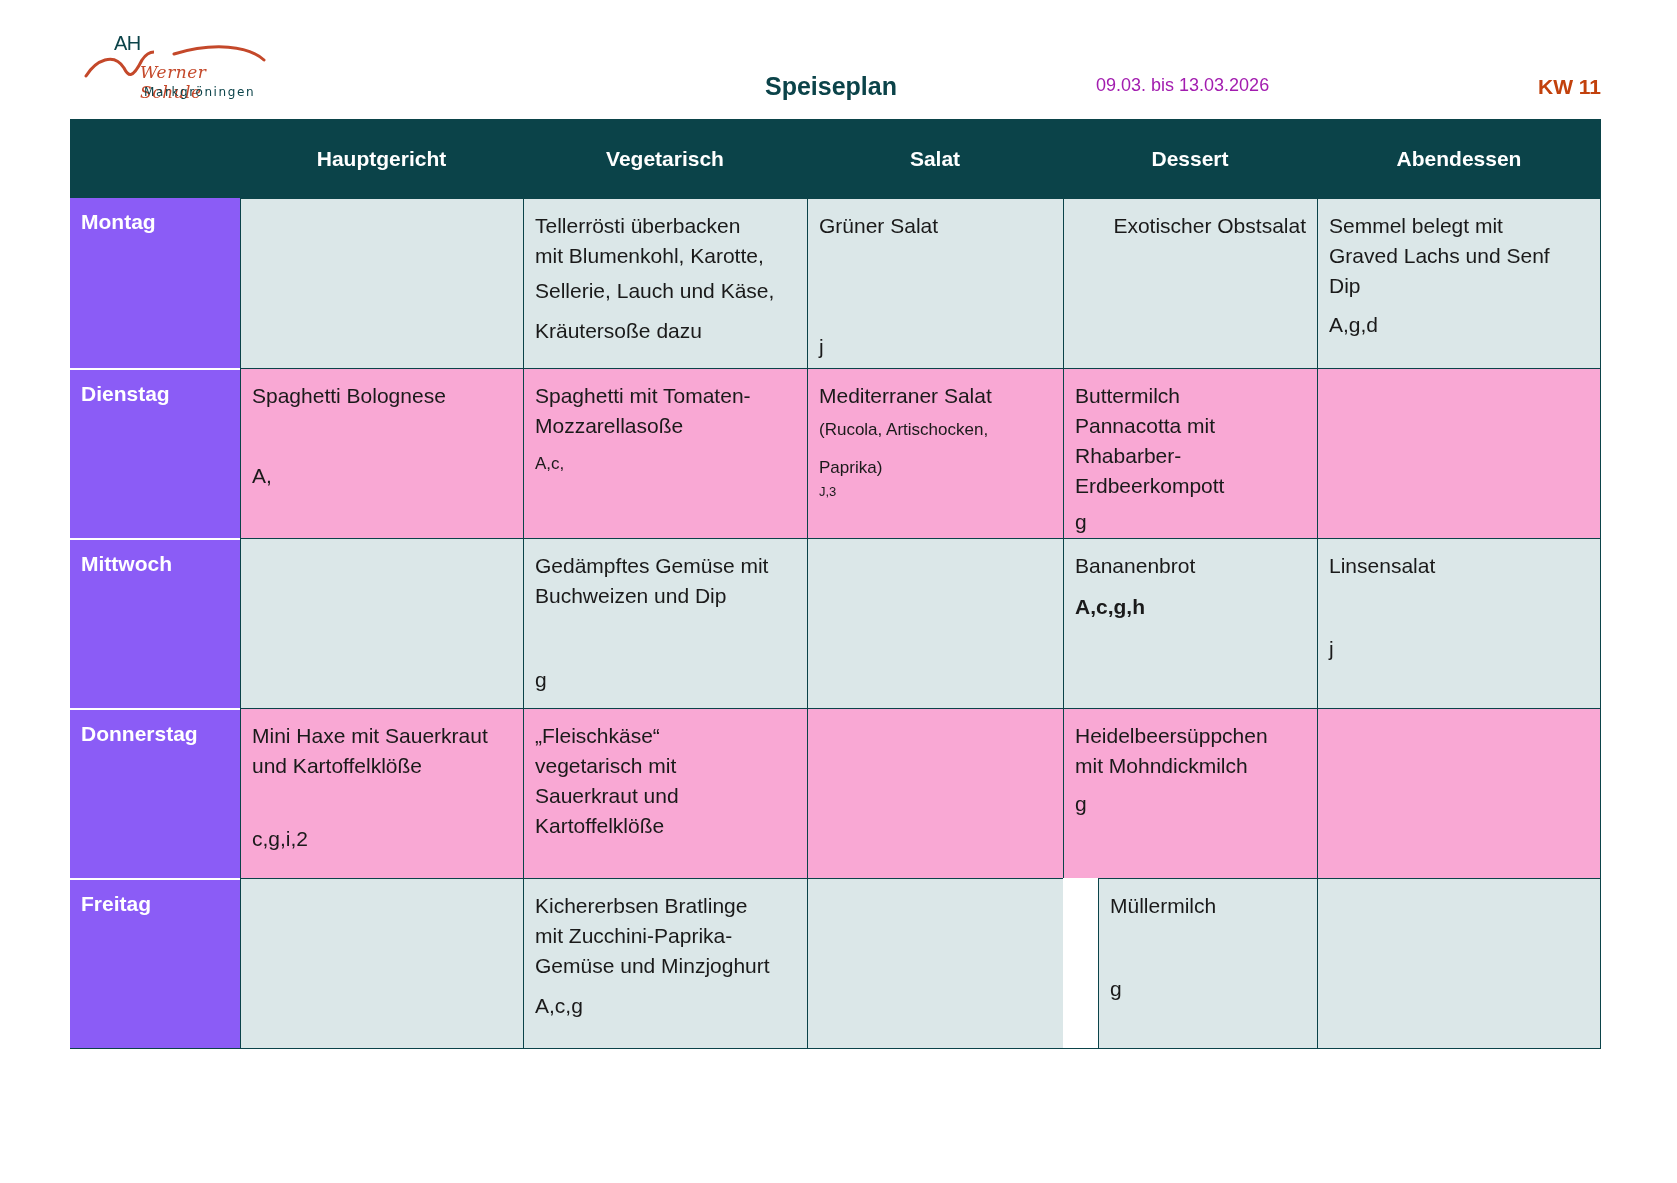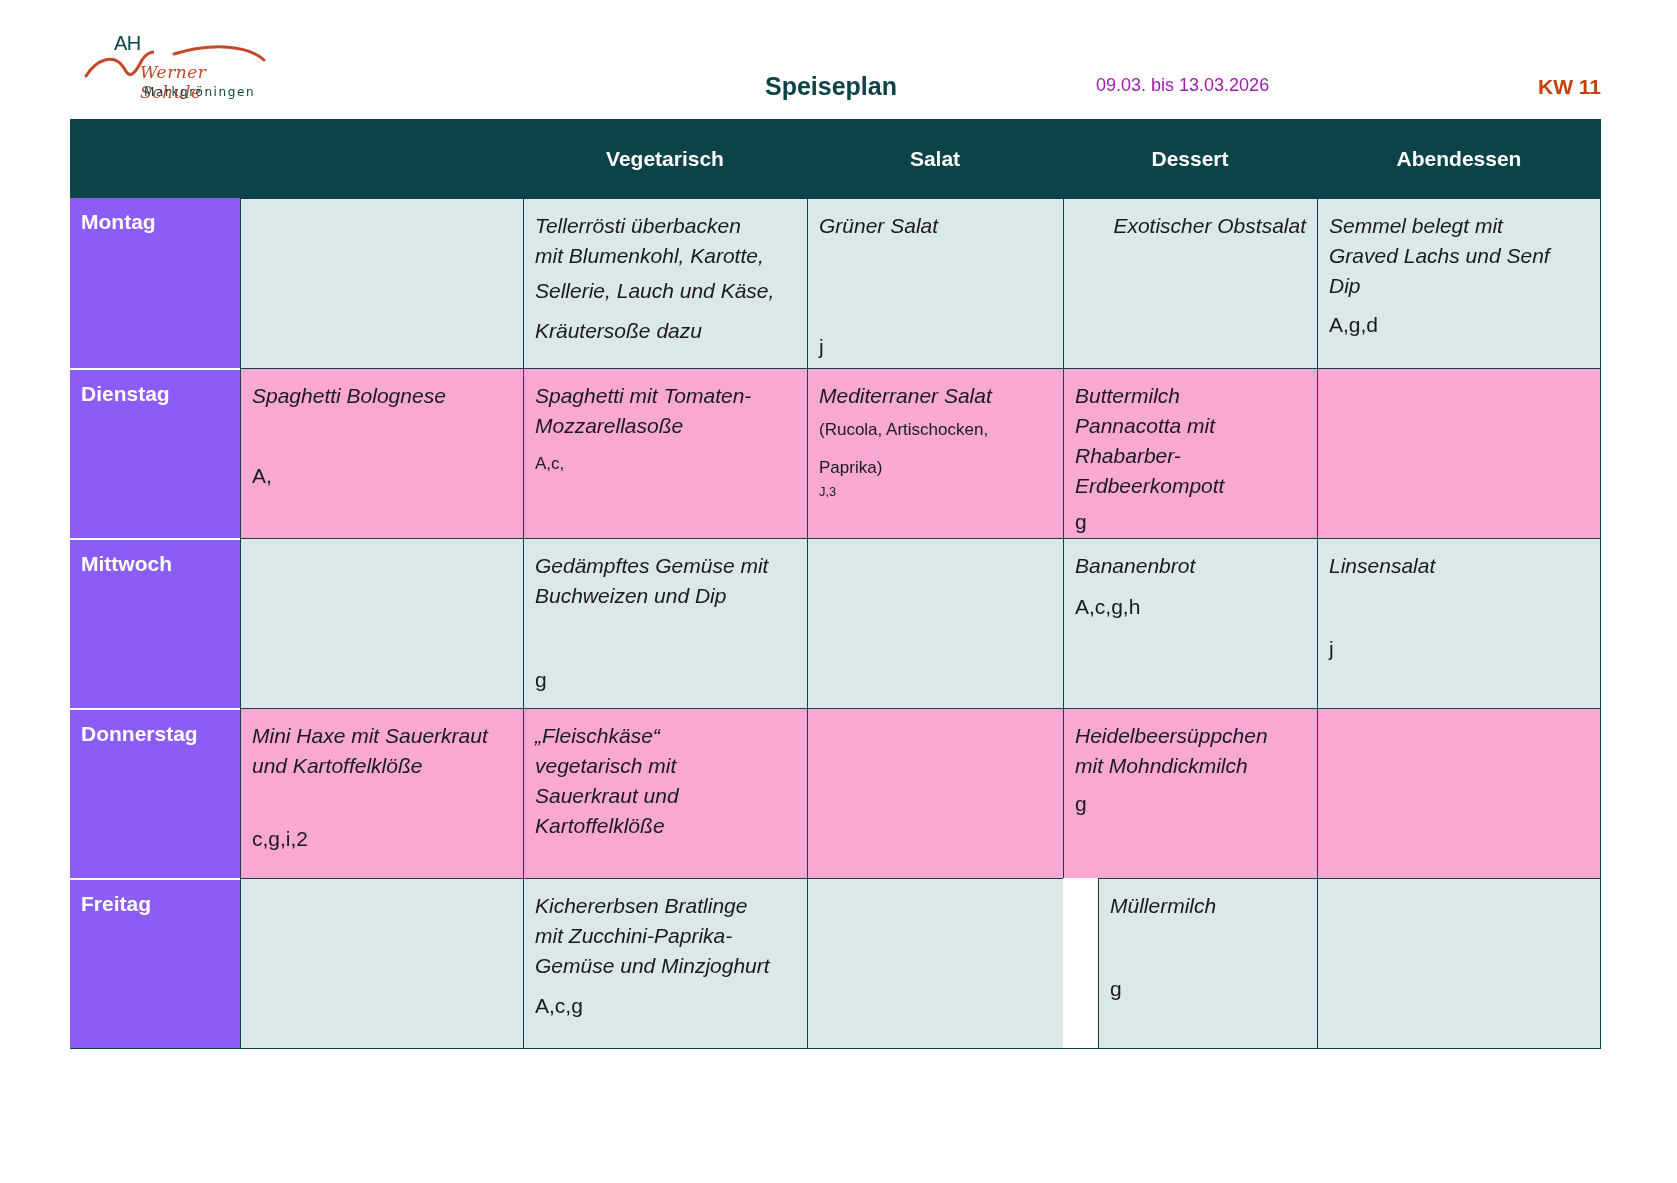--- a/index.html
+++ b/index.html
@@ -21,21 +21,21 @@
   .row { position:absolute; left:0; width:1531px; height:170px; }
   .day { position:absolute; left:0; top:0; width:170px; height:170px; background:#8b5cf6; color:#fff;
          font-weight:bold; font-size:21px; box-sizing:border-box; padding:12px 11px;
          border-top:2px solid #ffffff; }
   .row:first-of-type .day { border-top:none; }
   .cell { position:absolute; top:0; height:170px; box-sizing:border-box; padding:12px 11px;
           border-left:1px solid #0b4349; border-top:1px solid #0b4349; font-size:21px; line-height:30px;
           color:#1a1a1a; }
   .row.shade .cell { background:#dbe7e8; }
   .row.plain .cell { background:#f9a8d4; }
-  .cell .dish { white-space:pre-line; display:block;font-style:italic; }
+  .cell .dish { white-space:pre-line; display:block; }
   .cell .allergen { display:block; position:absolute; left:11px; }
   .cell .note { display:block; font-size:17px; line-height:38px; white-space:pre-line; }
   .lastcol { border-right:1px solid #0b4349; }
   .bottomline { position:absolute; left:0; top:929px; width:1531px; height:1px; background:#0b4349; }
 </style>
 </head>
 <body>
 
 <div class="logo">
   <span class="ah">AH</span>
@@ -49,20 +49,21 @@
   <span class="mg">Markgröningen</span>
 </div>
 
 <div class="title">Speiseplan</div>
 <div class="daterange">09.03. bis 13.03.2026</div>
 <div class="kw">KW 11</div>
 
 <div class="table">
   <div class="hdr">
     <div class="hcell" style="left:0;width:170px;"></div>
+    <div class="hcell" style="left:170px;width:283px;">Hauptgericht</div>
     <div class="hcell" style="left:453px;width:284px;">Vegetarisch</div>
     <div class="hcell" style="left:737px;width:256px;">Salat</div>
     <div class="hcell" style="left:993px;width:254px;">Dessert</div>
     <div class="hcell" style="left:1247px;width:284px;">Abendessen</div>
   </div>
 
   <div class="row shade" style="top:79px;">
     <div class="day" style="border-top:none;">Montag</div>
     <div class="cell" style="left:170px;width:283px;"></div>
     <div class="cell" style="left:453px;width:284px;">
@@ -117,21 +118,21 @@
     <div class="day">Mittwoch</div>
     <div class="cell" style="left:170px;width:283px;"></div>
     <div class="cell" style="left:453px;width:284px;">
       <span class="dish">Gedämpftes Gemüse mit
 Buchweizen und Dip</span>
       <span class="allergen" style="top:126px;">g</span>
     </div>
     <div class="cell" style="left:737px;width:256px;"></div>
     <div class="cell" style="left:993px;width:254px;">
       <span class="dish">Bananenbrot</span>
-      <span class="allergen" style="top:53px;">A,c,g,h</span>
+      <span class="allergen" style="top:53px;font-weight:bold;">A,c,g,h</span>
     </div>
     <div class="cell lastcol" style="left:1247px;width:284px;">
       <span class="dish">Linsensalat</span>
       <span class="allergen" style="top:95px;">j</span>
     </div>
   </div>
 
   <div class="row plain" style="top:589px;">
     <div class="day">Donnerstag</div>
     <div class="cell" style="left:170px;width:283px;">

